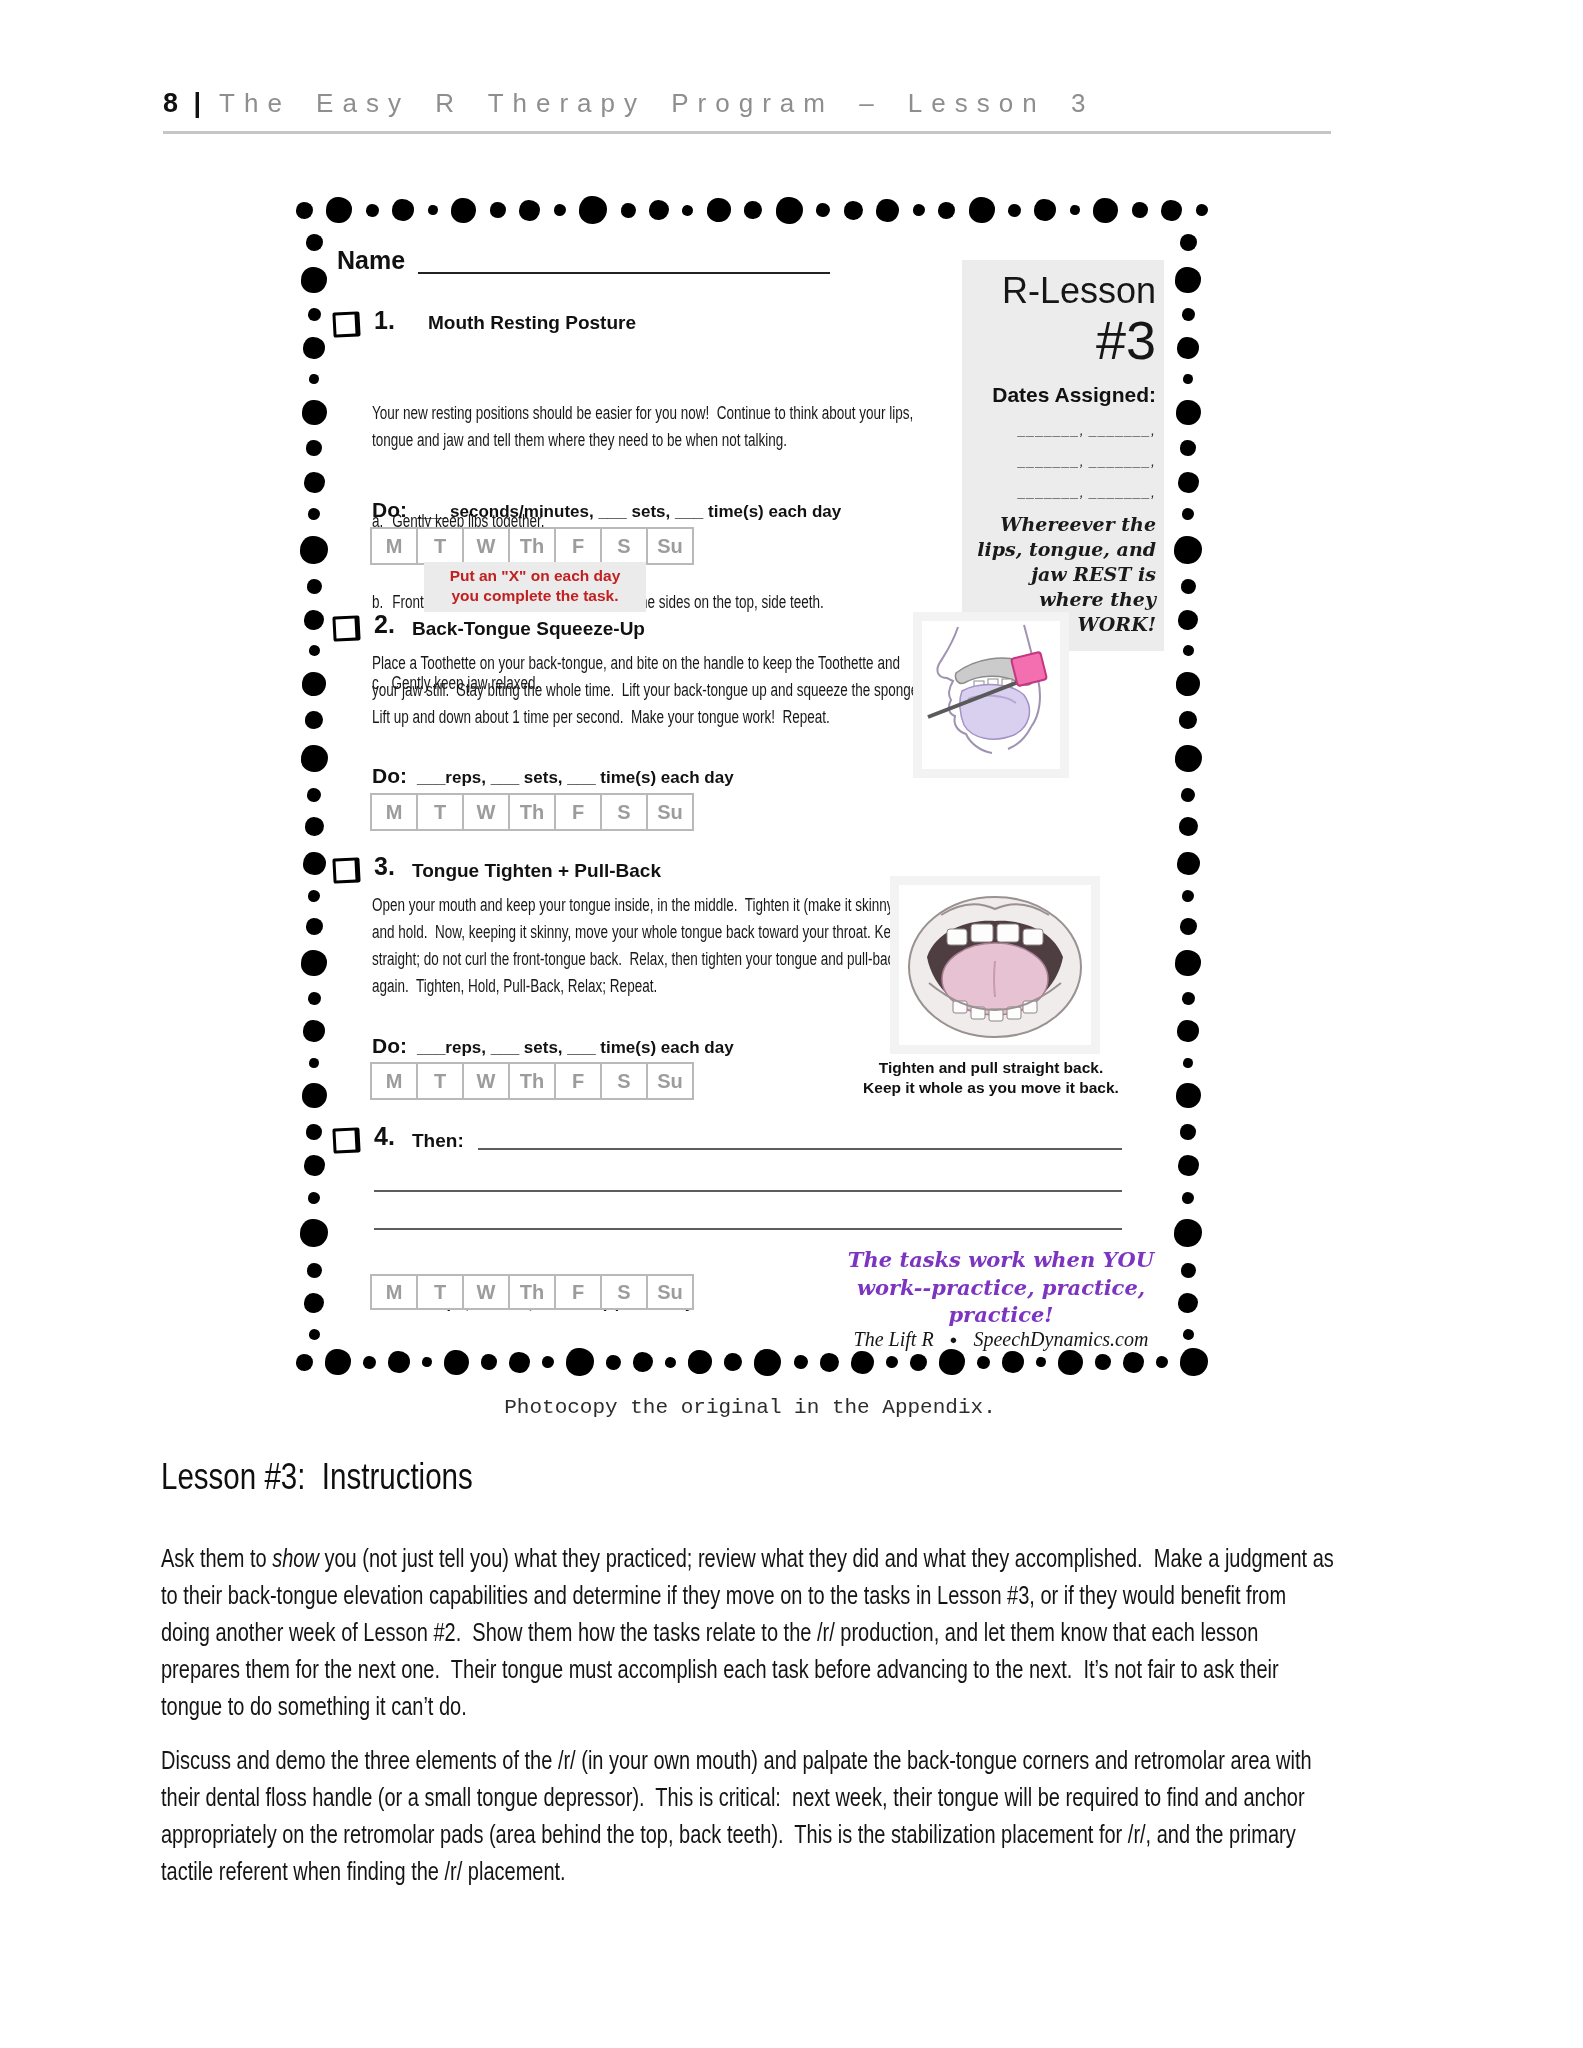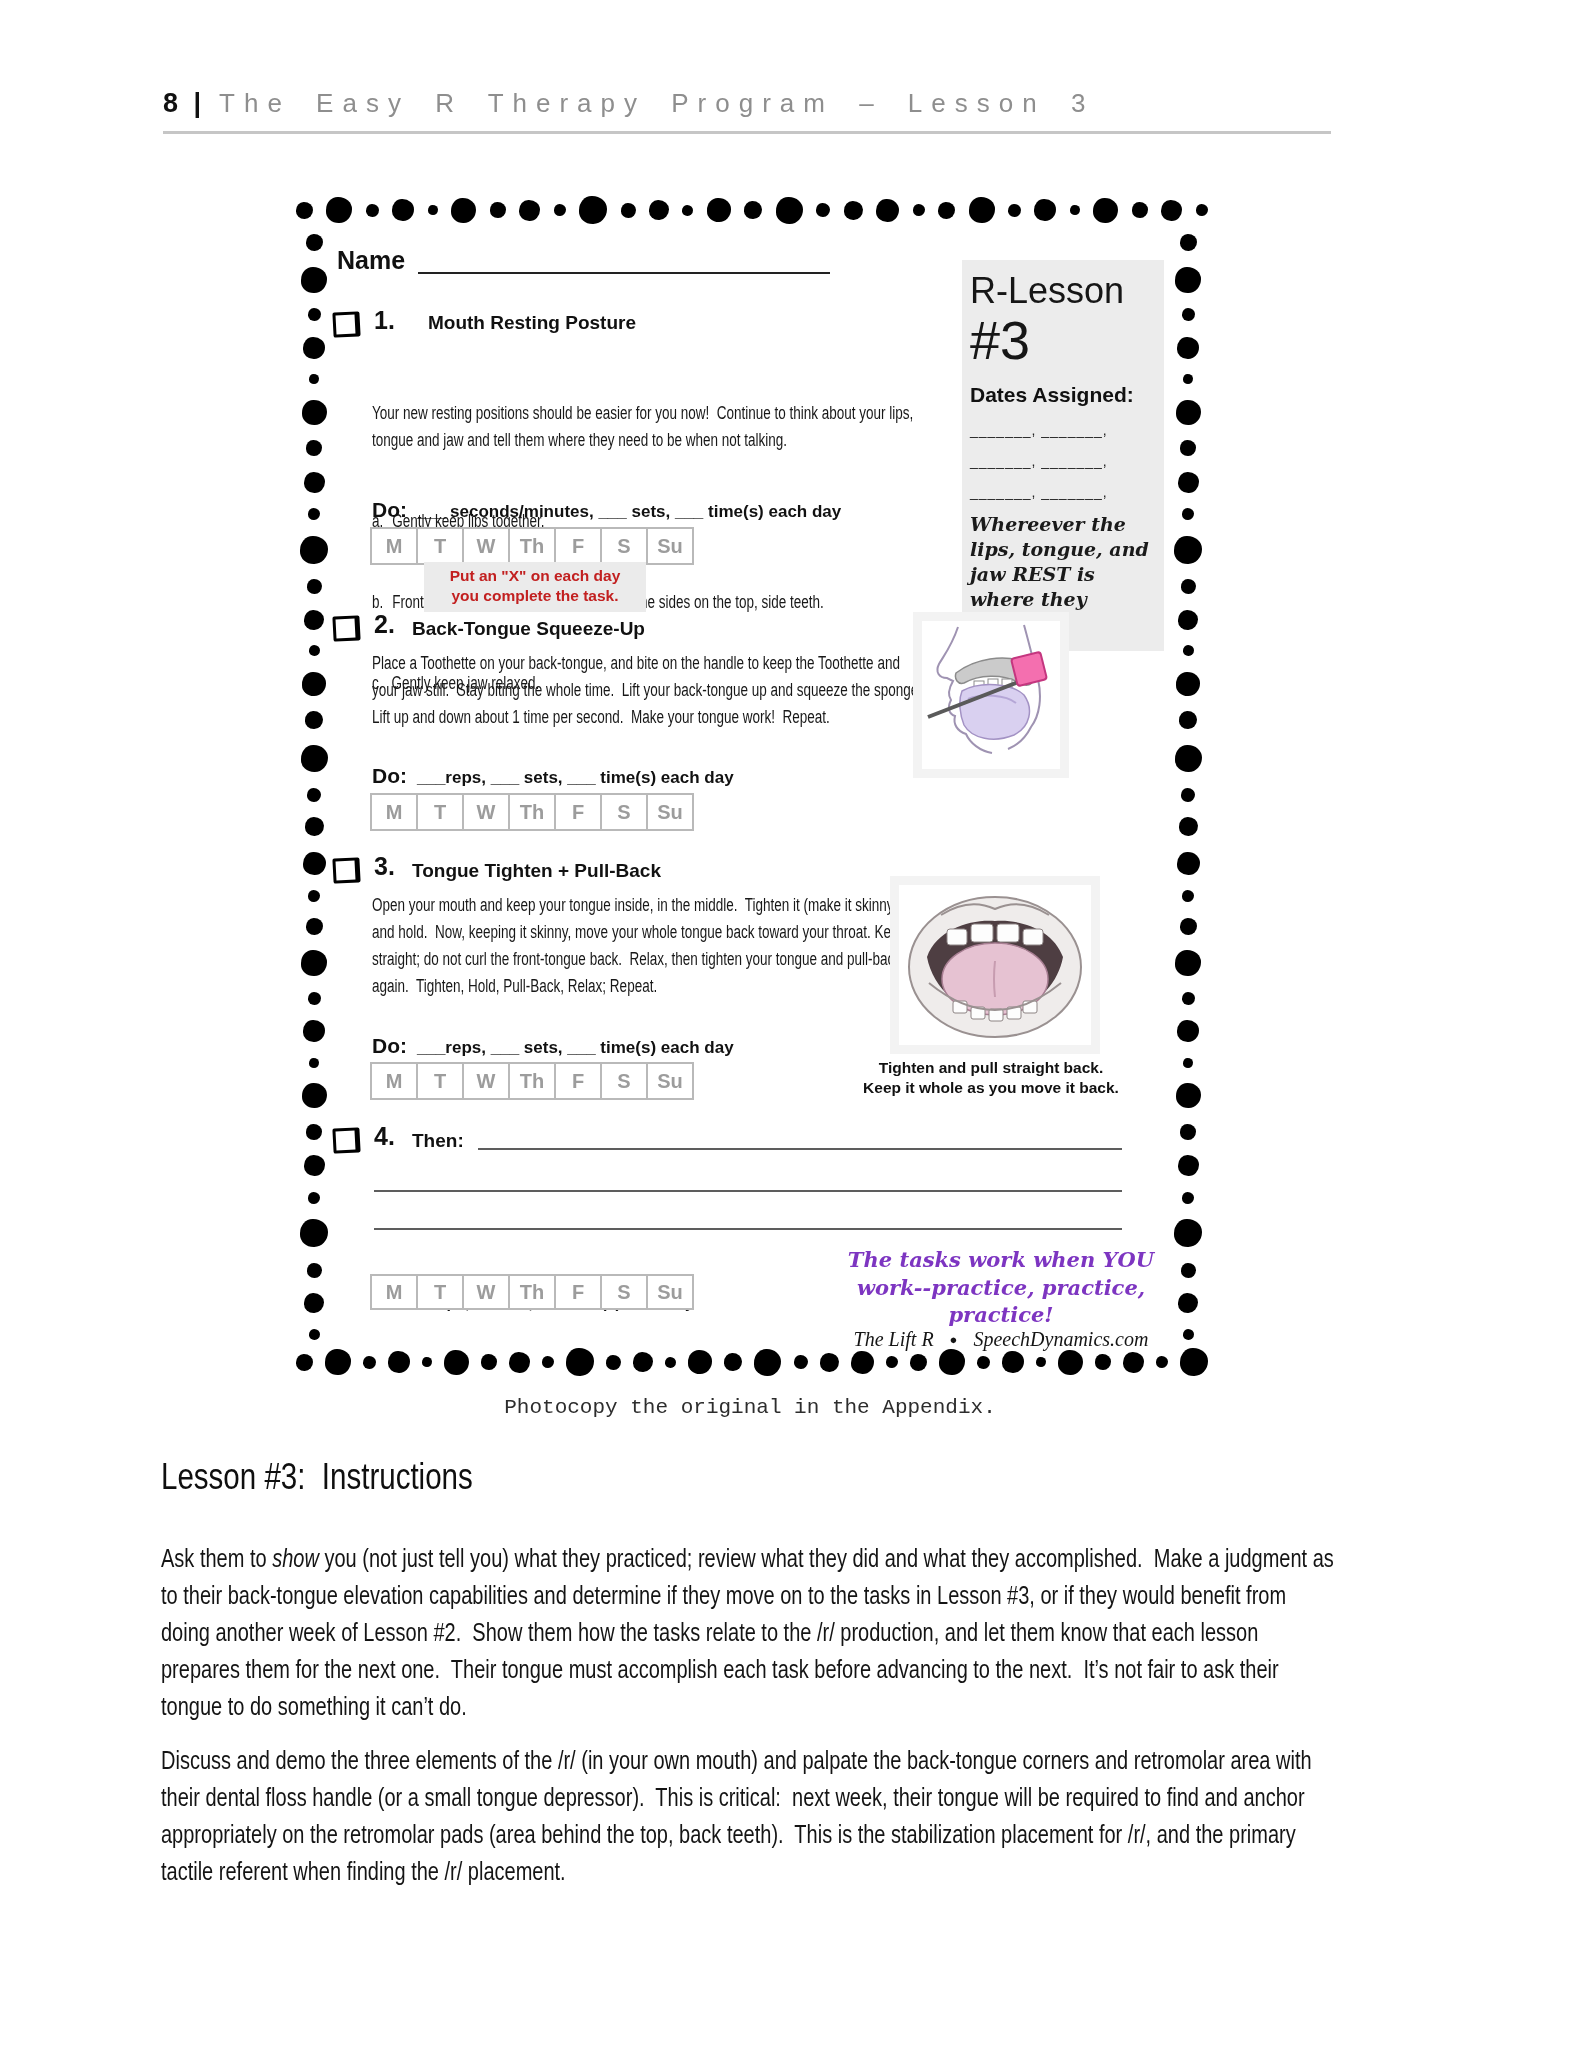--- a/index.html
+++ b/index.html
@@ -19,25 +19,25 @@
   .dots-top { top:192px; } .dots-bottom { top:1344px; }
   .dots-v { top:234px; height:1106px; width:36px; flex-direction:column; }
   .dots-left { left:296px; } .dots-right { left:1170px; }
   .dot { background:#000; border-radius:46% 54% 50% 50% / 52% 48% 55% 45%; flex:0 0 auto; }
 
   
   .name-label { position:absolute; left:337px; top:246px; font-size:25px; font-weight:bold; }
   .name-line { position:absolute; left:418px; top:242px; width:412px; height:32px; border-bottom:2px solid #222; }
 
   
-  .rbox { position:absolute; left:962px; top:260px; width:202px; background:#ececec; text-align:left; padding:10px 8px 14px; }
+  .rbox { position:absolute; left:962px; top:260px; width:202px; background:#ececec; text-align:right; padding:10px 8px 14px; }
   .rbox-title { font-size:36px; color:#161616; }
   .rbox-num { font-size:54px; line-height:1.05; color:#161616; }
   .rbox-dates { font-size:21px; font-weight:bold; margin-top:14px; }
-  .rbox-dateline { font-size:14px; margin-top:15px; letter-spacing:1px; color:#222; }
+  .rbox-dateline { font-size:14px; margin-top:15px; letter-spacing:1px; color:#222;font-style:italic; }
   .rbox-quote { margin-top:12px; font-family:"DejaVu Serif", serif; font-style:italic; font-weight:bold; font-size:19px; line-height:1.32; color:#1a1a1a; }
 
   
   .chk { position:absolute; width:27px; height:25px; border:3px solid #000; border-right-width:5px; border-radius:2px; background:#fff; transform:rotate(-3deg); }
   .tnum { position:absolute; font-size:25px; font-weight:bold; }
   .ttitle { position:absolute; font-size:19px; font-weight:bold; }
   .tbody { position:absolute; width:734px; font-size:18px; line-height:27px; color:#181818;
            transform:scaleX(0.75); transform-origin:0 0; white-space:pre-wrap; }
   .tlist-row { display:flex; gap:12px; }
   .do-row { position:absolute; display:flex; align-items:baseline; gap:10px; white-space:pre; }

